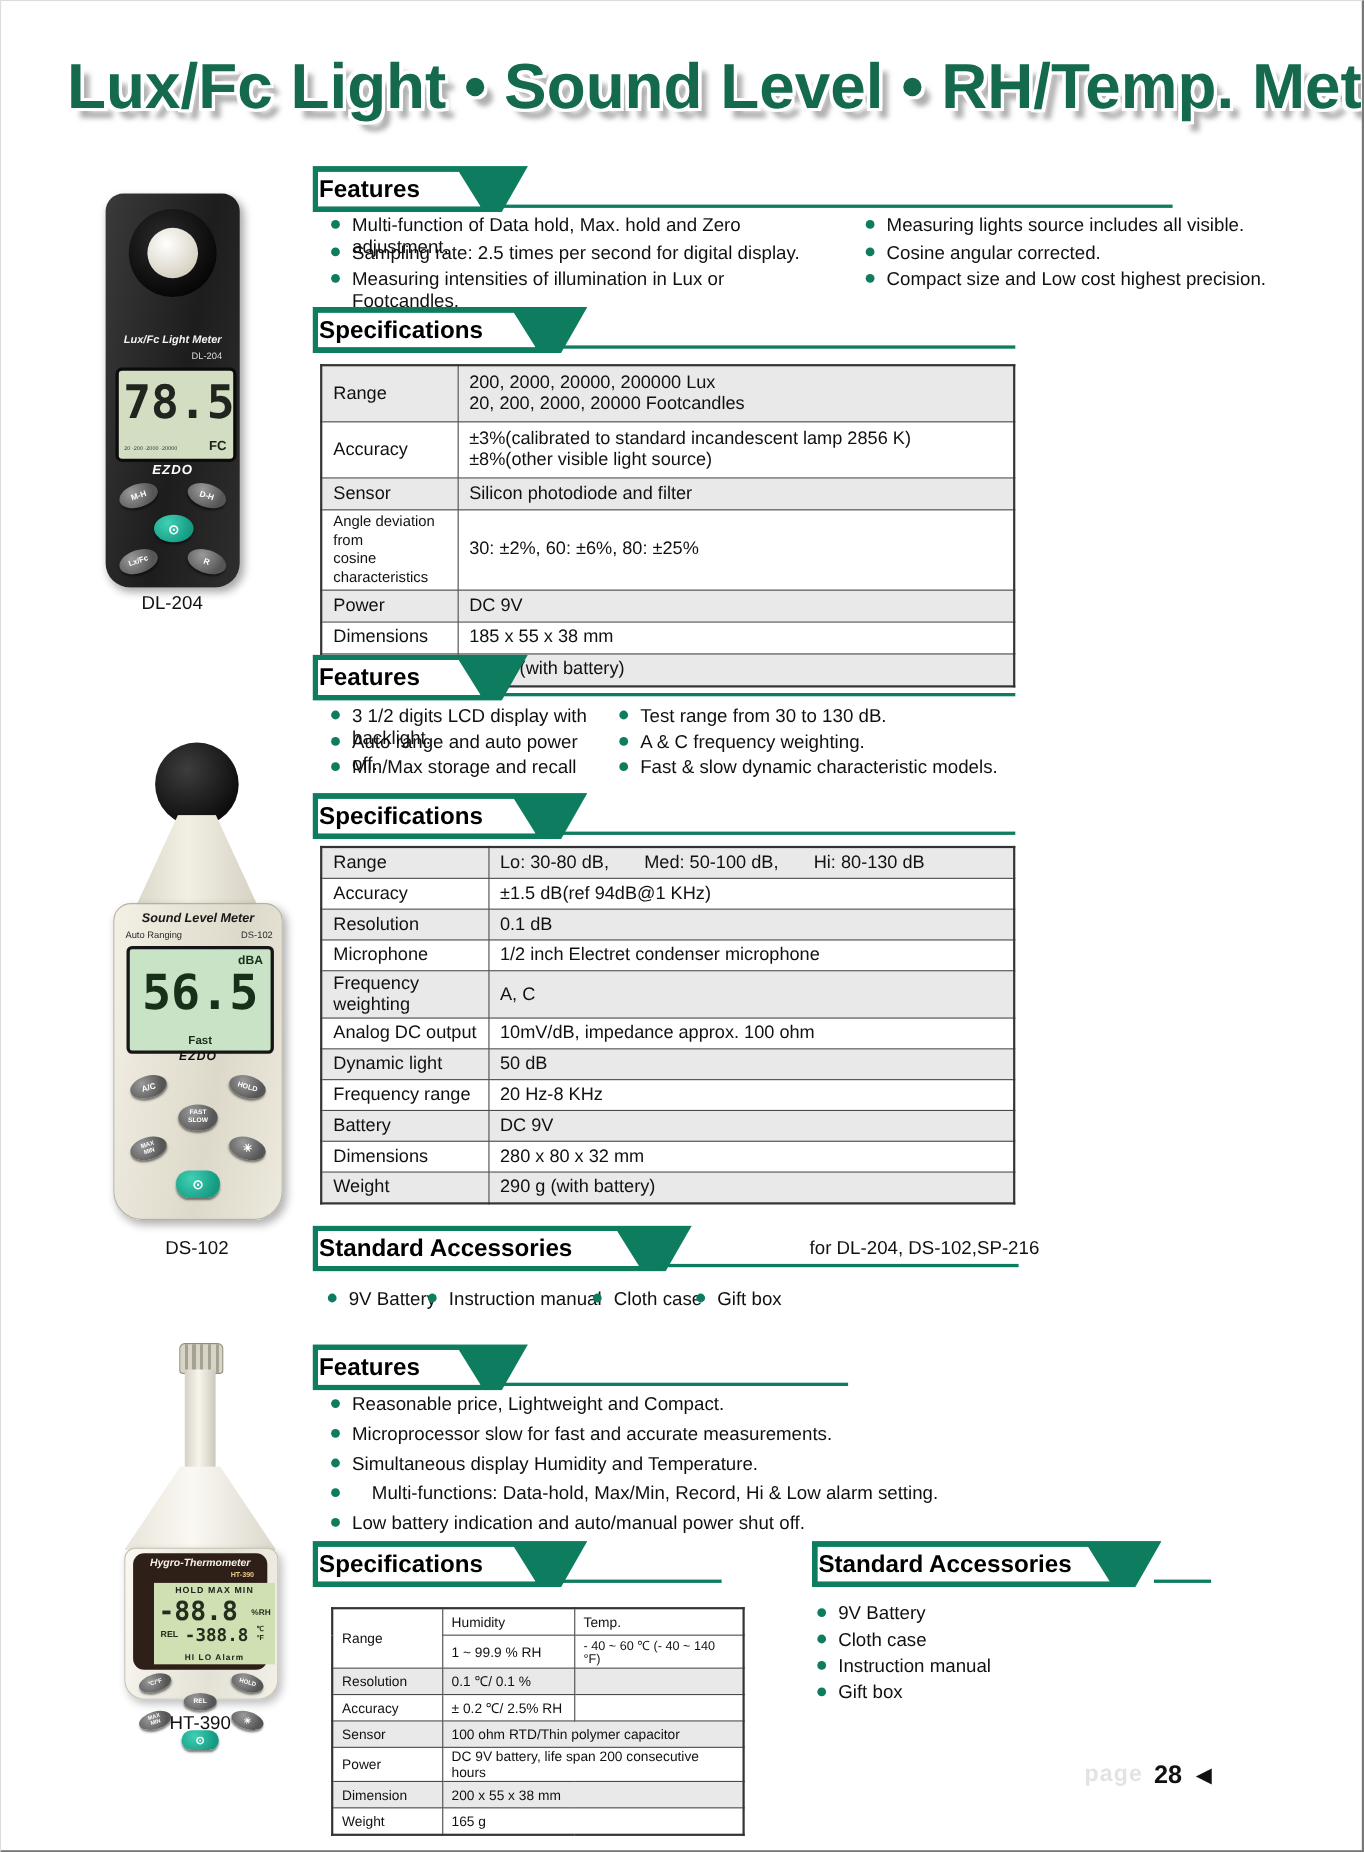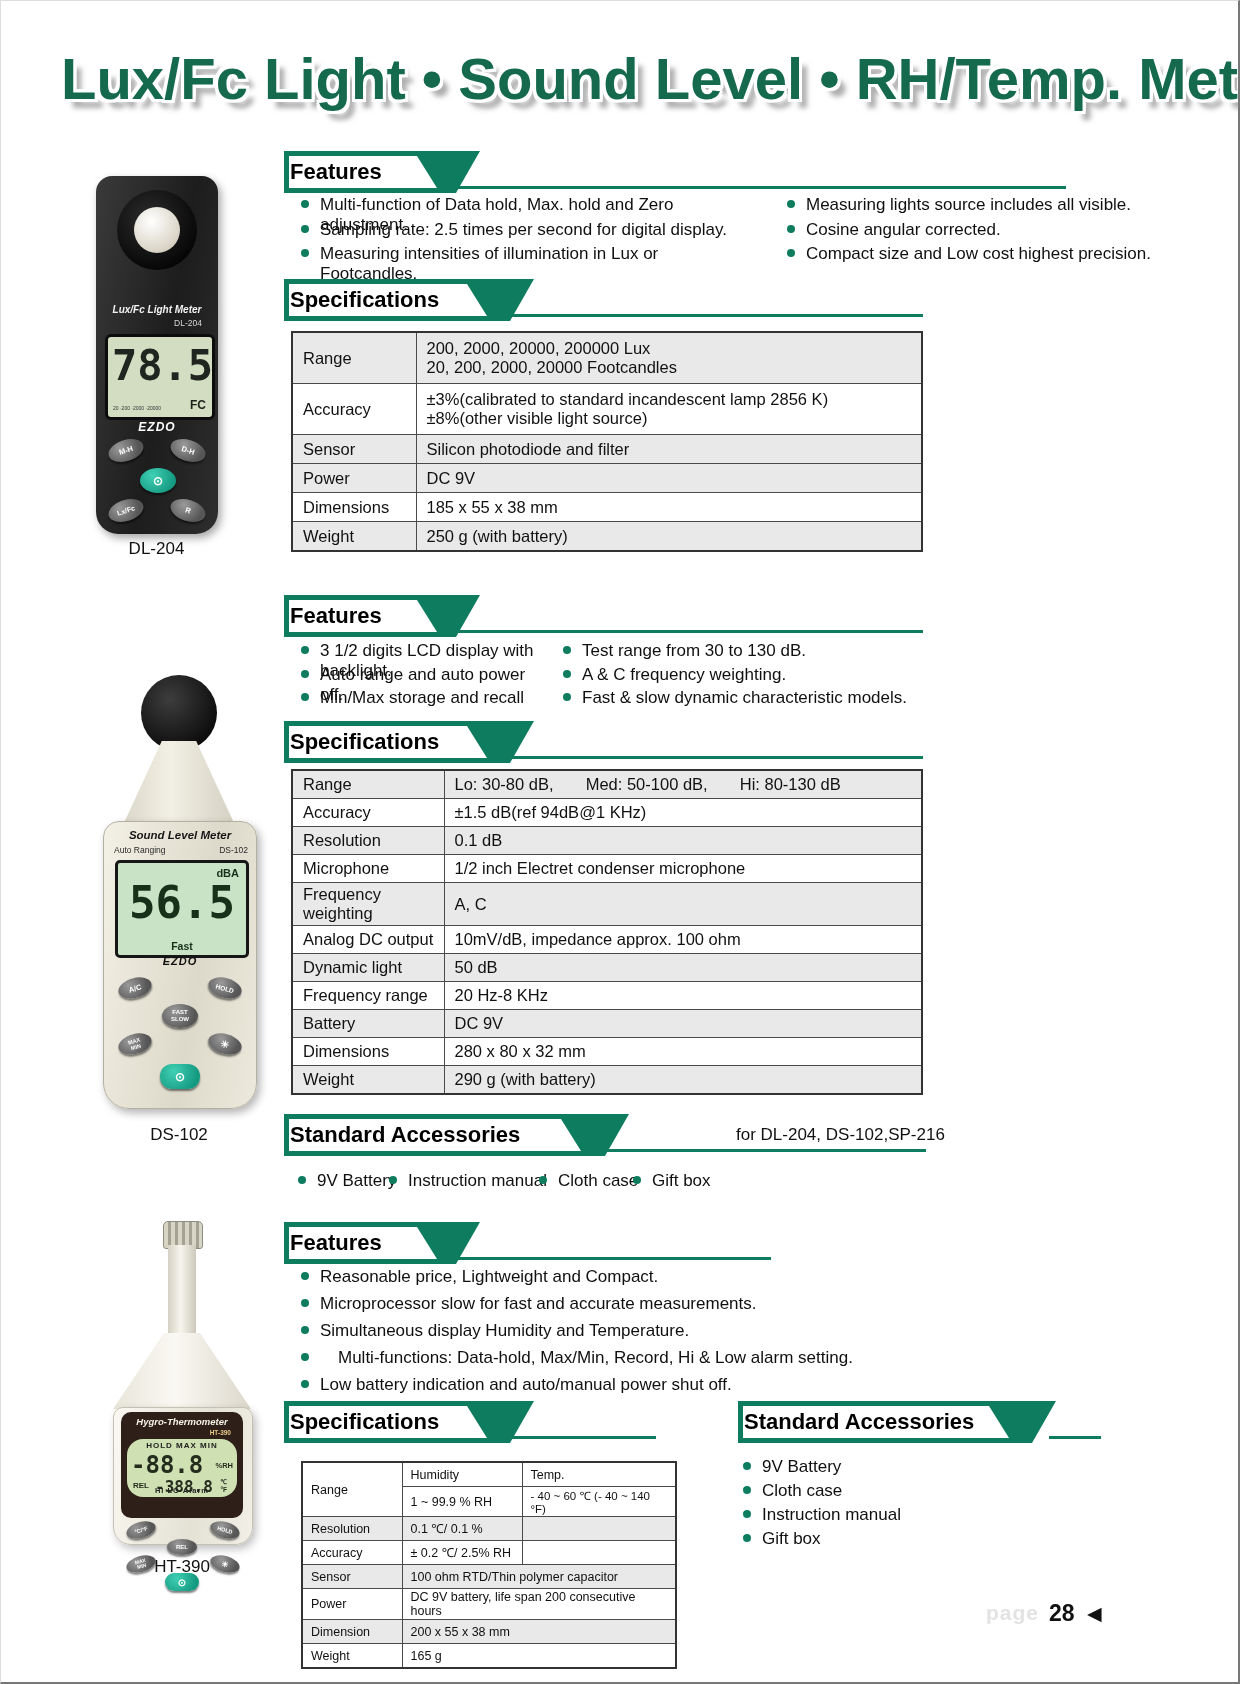--- a/index.html
+++ b/index.html
@@ -125,21 +125,21 @@
                clip-path:polygon(37% 0,63% 0,100% 100%,0 100%);}
   .ht-body{position:absolute;left:14px;top:186px;width:138px;height:136px;
            border-radius:10px 10px 18px 18px;border:1px solid #c4c0b3;
            background:linear-gradient(100deg,#faf8f1,#e4e1d5 60%,#f2f0e7);
            box-shadow:3px 4px 8px rgba(0,0,0,.25);}
   .ht-plate{position:absolute;left:7px;top:4px;width:122px;height:106px;background:#2e2018;
             border-radius:10px;}
   .ht-title{position:absolute;left:0;top:4px;width:100%;text-align:center;color:#f5f0e6;
             font-size:9.5px;font-weight:bold;font-style:italic;}
   .ht-model{position:absolute;right:12px;top:17px;color:#e8c88a;font-size:6.5px;font-weight:bold;}
-  .ht-lcd{position:absolute;left:6px;top:27px;width:110px;height:58px;background:#cfe0b2;border-radius:16px;}
+  .ht-lcd{position:absolute;left:19px;top:27px;width:110px;height:74px;background:#cfe0b2;border-radius:0;}
   .ht-lcd .top{position:absolute;left:0;top:2px;width:100%;text-align:center;font-size:8px;
                font-weight:bold;color:#222;letter-spacing:1px;}
   .ht-lcd .main{position:absolute;left:4px;top:12px;width:100%;
                 font-family:"DejaVu Sans Mono", monospace;font-weight:bold;font-size:24px;color:#242c1e;}
   .ht-lcd .mainunit{position:absolute;right:4px;top:22px;font-size:7.5px;font-weight:bold;color:#242c1e;}
   .ht-lcd .rel{position:absolute;left:6px;top:42px;font-size:8px;font-weight:bold;color:#242c1e;}
   .ht-lcd .sub{position:absolute;left:28px;top:38px;font-family:"DejaVu Sans Mono", monospace;
                font-weight:bold;font-size:16px;color:#242c1e;}
   .ht-lcd .subunit{position:absolute;right:10px;top:39px;font-size:6.5px;font-weight:bold;color:#242c1e;line-height:1.2;}
   .ht-lcd .alarm{position:absolute;left:0;bottom:2px;width:100%;text-align:center;font-size:7.5px;
@@ -295,20 +295,27 @@
         <td style="height:46px;">Accuracy</td>
         <td>
           <div>±3%(calibrated to standard incandescent lamp 2856 K)</div>
           <div>±8%(other visible light source)</div>
         </td>
       </tr>
       <tr class="alt">
         <td style="height:24px;">Sensor</td>
         <td>Silicon photodiode and filter</td>
       </tr>
+      <tr class="plain">
+        <td class="lab2" style="height:48px;">
+          <div>Angle deviation from</div>
+          <div>cosine characteristics</div>
+        </td>
+        <td>30: ±2%, 60: ±6%, 80: ±25%</td>
+      </tr>
       <tr class="alt">
         <td style="height:24px;">Power</td>
         <td>DC 9V</td>
       </tr>
       <tr class="plain">
         <td style="height:24px;">Dimensions</td>
         <td>185 x 55 x 38 mm</td>
       </tr>
       <tr class="alt">
         <td style="height:24px;">Weight</td>

